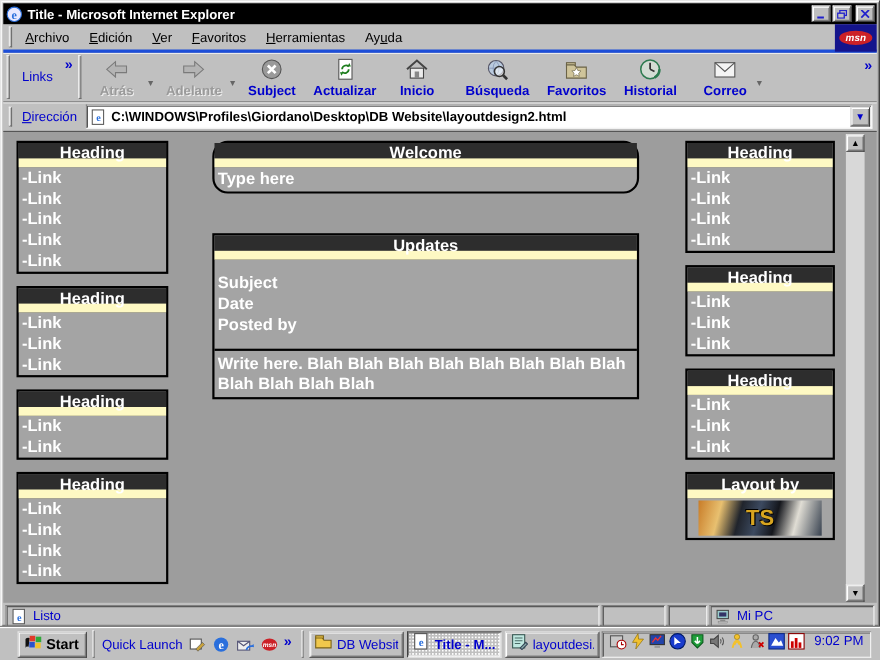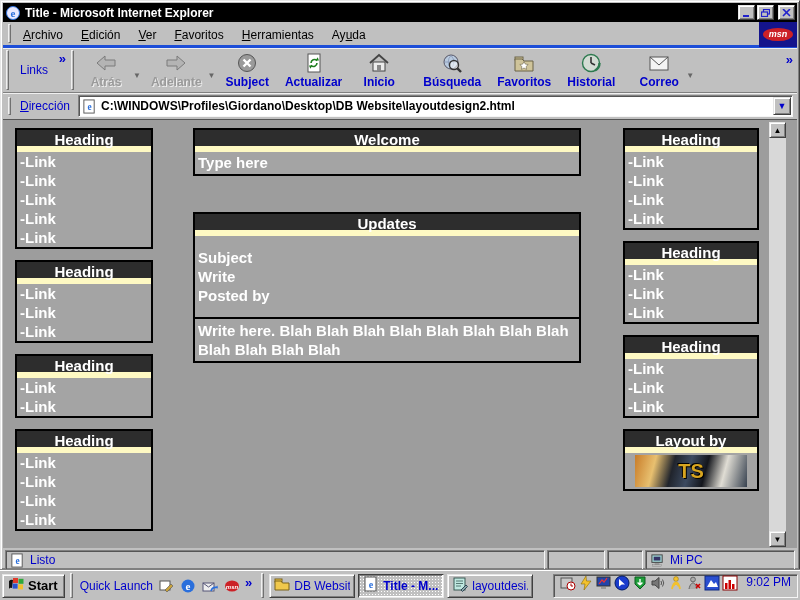--- a/index.html
+++ b/index.html
@@ -45,23 +45,23 @@
   .addr-text{font-size:12px; font-weight:bold; color:#000; white-space:nowrap; overflow:hidden;}
   .addr-drop{position:absolute; right:1px; top:1px; width:18px; height:18px; background:var(--chrome); display:flex; align-items:center; justify-content:center; color:var(--accent); font-size:9px;}
 
   .content{height:429px; background:var(--pagebg); position:relative; border-top:1px solid #555;}
   .col{position:absolute; top:0;}
   .col-left{left:12px; width:138px;}
   .col-center{left:190px; width:388px;}
   .col-right{left:620px; width:136px;}
   .box{border:2px solid #000; margin-top:11px; background:#a4a4a4;}
   .box:first-child{margin-top:8px;}
-  .box-heading{height:22px; background:var(--boxhead); border-bottom:6px solid #fef9c3; color:var(--white); font-size:15px; font-weight:bold; text-align:center; line-height:20px;}
+  .box-heading{height:22px; background:var(--boxhead); border-bottom:8px solid #fef9c3; color:var(--white); font-size:15px; font-weight:bold; text-align:center; line-height:20px;}
   .link-item{color:var(--white); font-size:15px; font-weight:bold; line-height:19px; padding-left:3px; white-space:nowrap;}
-  .welcome-box{margin-top:30px;}
+  .welcome-box{margin-top:30px;border-radius:14px;}
   .plain-line{color:var(--white); font-size:15px; font-weight:bold; line-height:22px; padding-left:3px;}
   .updates-box{margin-top:36px;}
   .updates-meta{border-bottom:2px solid #000; padding:12px 0;}
   .meta-line{color:var(--white); font-size:15px; font-weight:bold; line-height:19px; padding-left:3px;}
   .updates-body{color:var(--white); font-size:15px; font-weight:bold; line-height:19px; padding:2px 3px;}
   .layoutby-img{width:112px; height:32px; margin:2px auto; background:
       linear-gradient(105deg,#c87c28 0%,#e8c070 18%,#20242c 34%,#3c4a60 48%,#14161c 62%,#e0ddd4 78%,#384250 100%);
       display:flex; align-items:center; justify-content:center;
       color:#d8a520; font-weight:bold; font-size:20px; font-family:Liberation Sans, sans-serif;
       text-shadow:1px 1px 0 #000, -1px -1px 0 #000;}
@@ -69,21 +69,21 @@
   .sb-btn{position:absolute; left:0; width:17px; height:16px; background:var(--chrome); display:flex; align-items:center; justify-content:center; font-size:8px; color:#000;}
   .sb-up{top:0;} .sb-down{bottom:0;}
 
   .statusbar{height:22px; display:flex; align-items:center; gap:2px; padding:2px 2px 0;}
   .sb-pane{height:20px; display:flex; align-items:center; font-size:12px; color:var(--accent); padding:0 4px; white-space:nowrap;}
   .sb-pane.main{flex:1;}
   .sb-pane .s-ico{width:15px;height:15px;margin-right:5px;flex:0 0 auto;}
   .p2{width:58px;} .p3{width:36px;} .p-zone{width:150px;}
 
   
-  .taskbar{position:absolute; left:0; top:570px; width:800px; height:30px; background:var(--chrome); border-top:1px solid #fff; box-shadow:0 -1px 0 #808080; display:flex; align-items:center; padding:0 2px; gap:2px;}
+  .taskbar{position:absolute; left:0; top:570px; width:800px; height:30px; background:var(--chrome); border-top:1px solid #fff; box-shadow:0 -1px 0 #808080; display:flex; align-items:center; padding:0 16px; gap:2px;}
   .start-btn{height:24px; display:flex; align-items:center; gap:3px; padding:0 6px; font-size:13px; font-weight:bold; color:#000;}
   .ql{display:flex; align-items:center; gap:4px; padding:0 2px;}
   .ql-label{color:var(--accent); font-size:12px; white-space:nowrap;}
   .ql-icon{width:18px; height:18px; display:flex; align-items:center; justify-content:center;}
   .ql-chev{color:var(--accent); font-weight:bold; font-size:13px; margin:0 2px 6px 0;}
   .task-btn{width:86px; height:24px; display:flex; align-items:center; gap:4px; padding:0 4px; background:var(--chrome);}
   .task-btn .task-label{font-size:12px; color:var(--accent); white-space:nowrap; overflow:hidden;}
   .task-btn.active{border-color:#404040 #e6e6e6 #e6e6e6 #404040; box-shadow:inset -1px -1px 0 #fff, inset 1px 1px 0 #808080;
       background-image:radial-gradient(#fff 28%, transparent 30%); background-size:3px 3px;}
   .task-btn.active .task-label{font-weight:bold;}
@@ -276,21 +276,21 @@
 
     <div class="col col-center">
       <div class="box welcome-box">
         <div class="box-heading">Welcome</div>
         <div class="plain-line">Type here</div>
       </div>
       <div class="box updates-box">
         <div class="box-heading">Updates</div>
         <div class="updates-meta" id="updates-meta">
             <div class="meta-line">Subject</div>
-            <div class="meta-line">Write</div>
+            <div class="meta-line">Date</div>
             <div class="meta-line">Posted by</div>
           </div>
         <div class="updates-body">Write here. Blah Blah Blah Blah Blah Blah Blah Blah Blah Blah Blah Blah</div>
       </div>
     </div>
 
     <div class="col col-right">
       <span id="right-boxes"><div class="box">
     <div class="box-heading">Heading</div>
     <div class="link-item">-Link</div>

